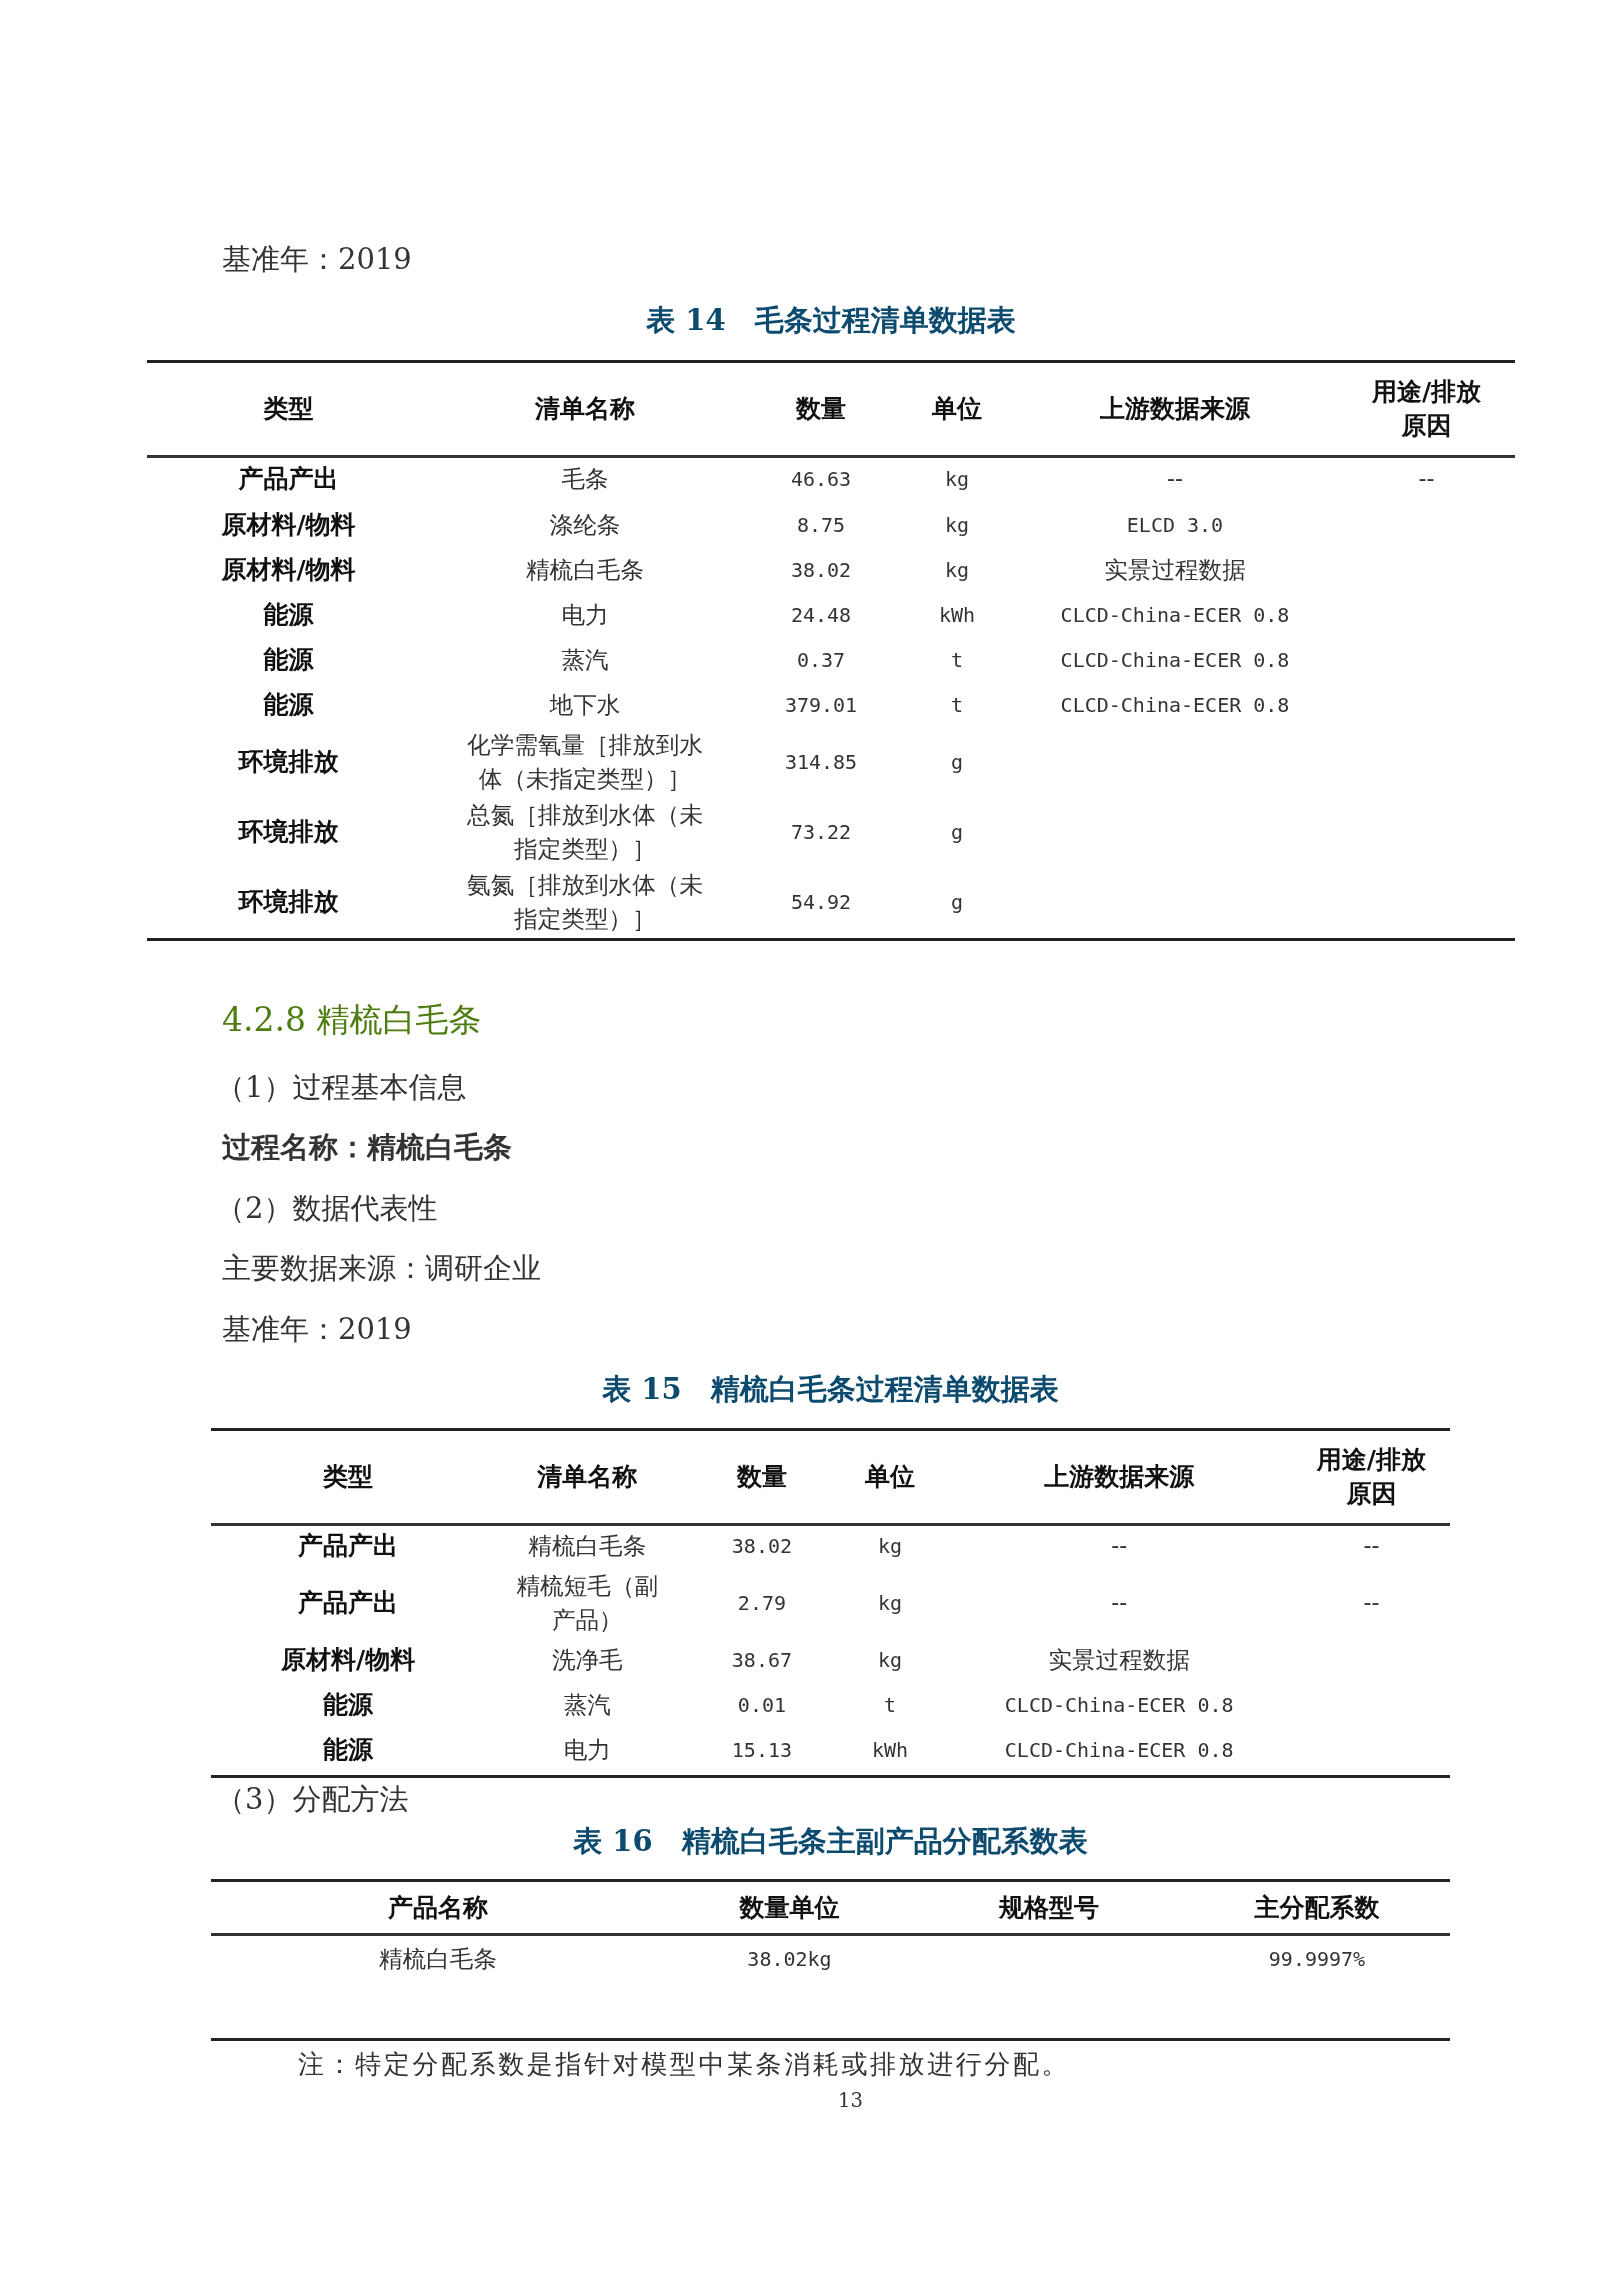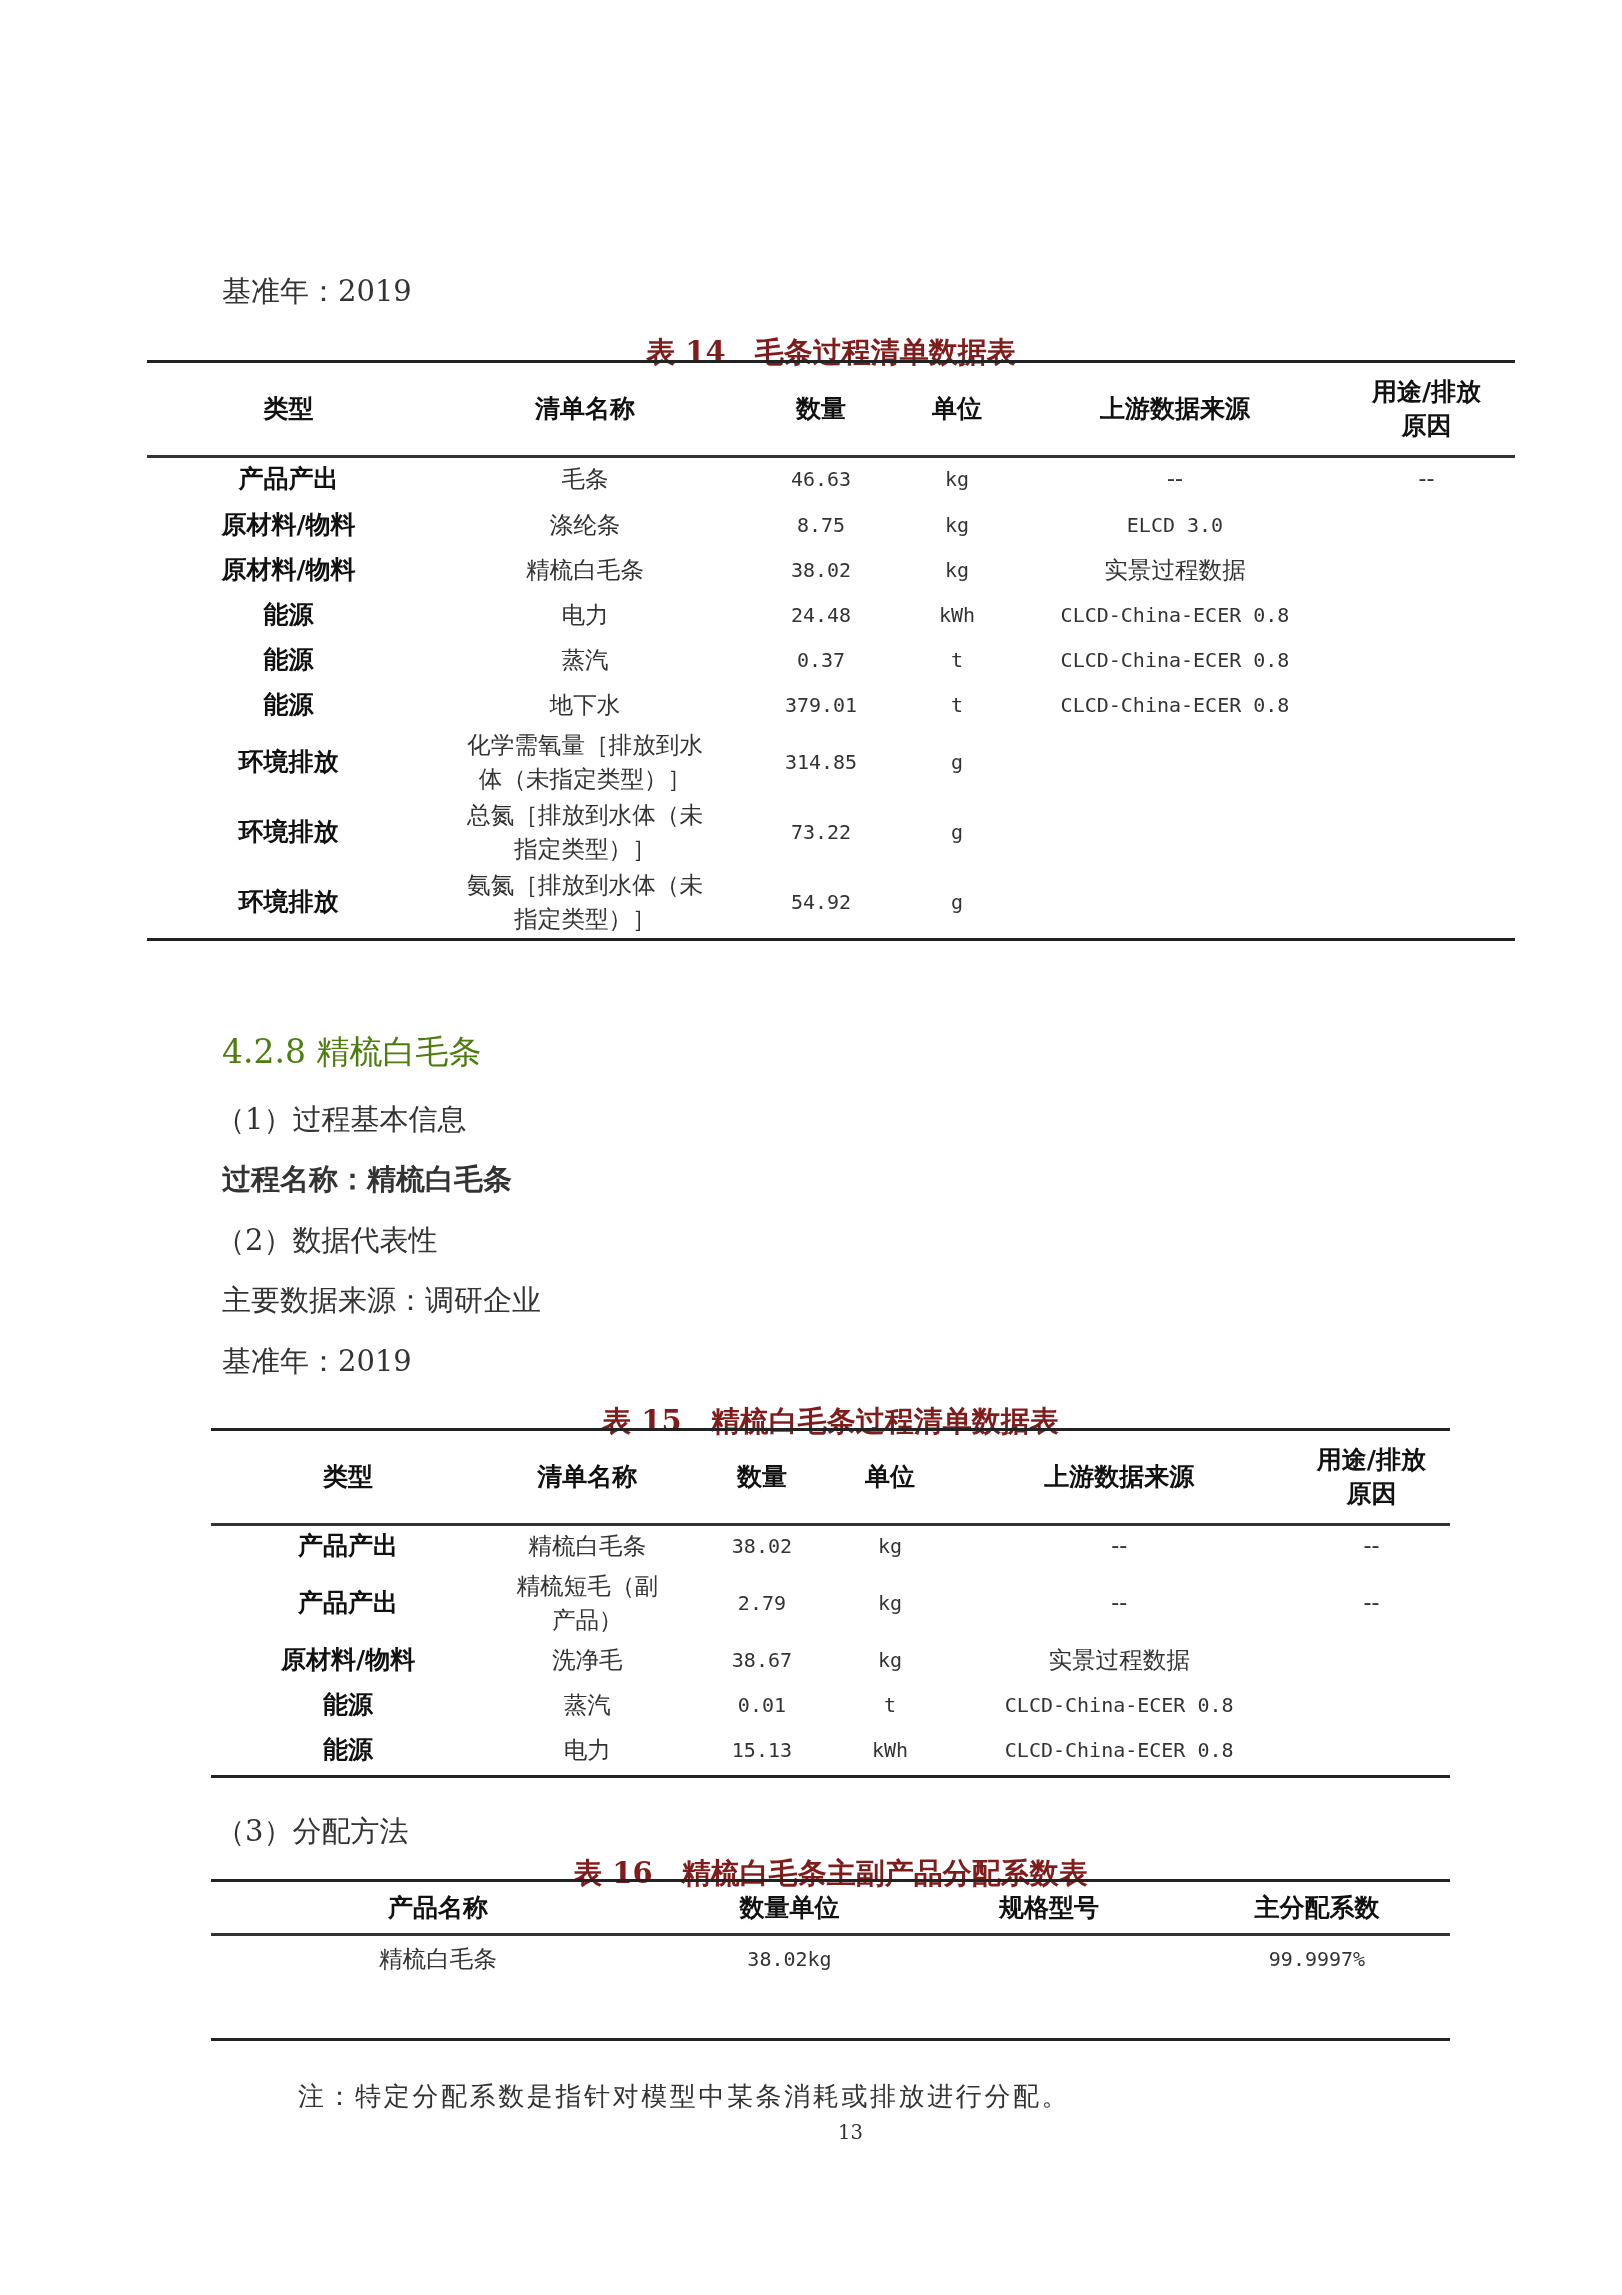--- a/index.html
+++ b/index.html
@@ -1,20 +1,20 @@
 <!DOCTYPE html>
 <html style="font-size:10.5px"><head>
 <meta charset="utf-8">
 <style>
   html, body { margin:0; padding:0; background:#ffffff; }
   body { width:1623px; height:2295px; position:relative; overflow:hidden;
          font-family:"DejaVu Serif","Liberation Serif",serif; color:#222; }
-  .abs { position:absolute;margin-top:32px; }
+  .abs { position:absolute; }
   .para { font-size:29px; line-height:37px; color:#333; white-space:nowrap; }
-  .caption { font-size:29px; font-weight:bold; color:#7f1d1d; white-space:nowrap; text-align:center; }
+  .caption { font-size:29px; font-weight:bold; color:#0c4a6e; white-space:nowrap; text-align:center; }
   .heading { font-size:33px; font-weight:normal; color:#4d7c0f; white-space:nowrap; }
   .rule { position:absolute; height:3.3px; background:#222; }
   .rule.mid { height:2.6px; background:#333; }
   table.tbl { position:absolute; border-collapse:collapse; table-layout:fixed; }
   table.tbl th { font-family:"DejaVu Sans","Liberation Sans",sans-serif; font-weight:bold; font-size:25px; color:#111; text-align:center; vertical-align:middle; padding:0; line-height:34px; }
   table.tbl td { font-size:23.6px; color:#333; text-align:center; vertical-align:middle; padding:0; line-height:34px; }
   table.tbl td.type { font-family:"DejaVu Sans","Liberation Sans",sans-serif; font-weight:bold; color:#111; font-size:25px; }
   table.tbl td.mono { font-family:"DejaVu Sans Mono","Liberation Mono",monospace; font-size:20px; }
   .dash { color:#999; font-size:18.3px; }
   .note { font-size:26px; color:#333; white-space:nowrap; letter-spacing:2.6px; }

